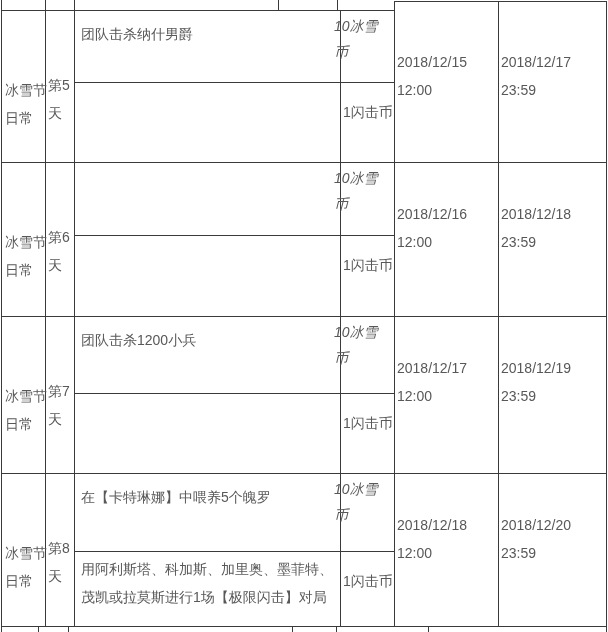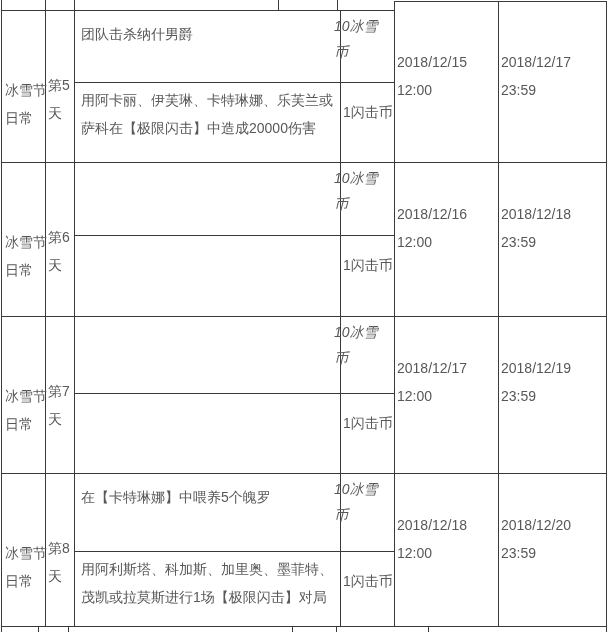--- a/index.html
+++ b/index.html
@@ -54,22 +54,20 @@
   <div class="v" style="left:292px;top:627px;height:5px"></div>
   <div class="v" style="left:336px;top:627px;height:5px"></div>
   <div class="v" style="left:428px;top:627px;height:5px"></div>
 
   <div class="block" style="top:10px;height:152px">
     <div class="cell cat">冰雪节
 日常</div>
     <div class="cell day">第5
 天</div>
     <div class="cell q1">团队击杀纳什男爵</div>
-    <div class="cell q2" style="top:76px">用阿卡丽、伊芙琳、卡特琳娜、乐芙兰或
-萨科在【极限闪击】中造成20000伤害</div>
     <div class="cell r1">10冰雪
 币</div>
     <div class="cell r2" style="top:88px">1闪击币</div>
     <div class="cell d1">2018/12/15
 12:00</div>
     <div class="cell d2">2018/12/17
 23:59</div>
   </div>
 
   <div class="block" style="top:162px;height:154px">
@@ -84,20 +82,21 @@
 12:00</div>
     <div class="cell d2">2018/12/18
 23:59</div>
   </div>
 
   <div class="block" style="top:316px;height:157px">
     <div class="cell cat">冰雪节
 日常</div>
     <div class="cell day">第7
 天</div>
+    <div class="cell q1">团队击杀1200小兵</div>
     <div class="cell r1">10冰雪
 币</div>
     <div class="cell r2" style="top:93px">1闪击币</div>
     <div class="cell d1">2018/12/17
 12:00</div>
     <div class="cell d2">2018/12/19
 23:59</div>
   </div>
 
   <div class="block" style="top:473px;height:154px">

